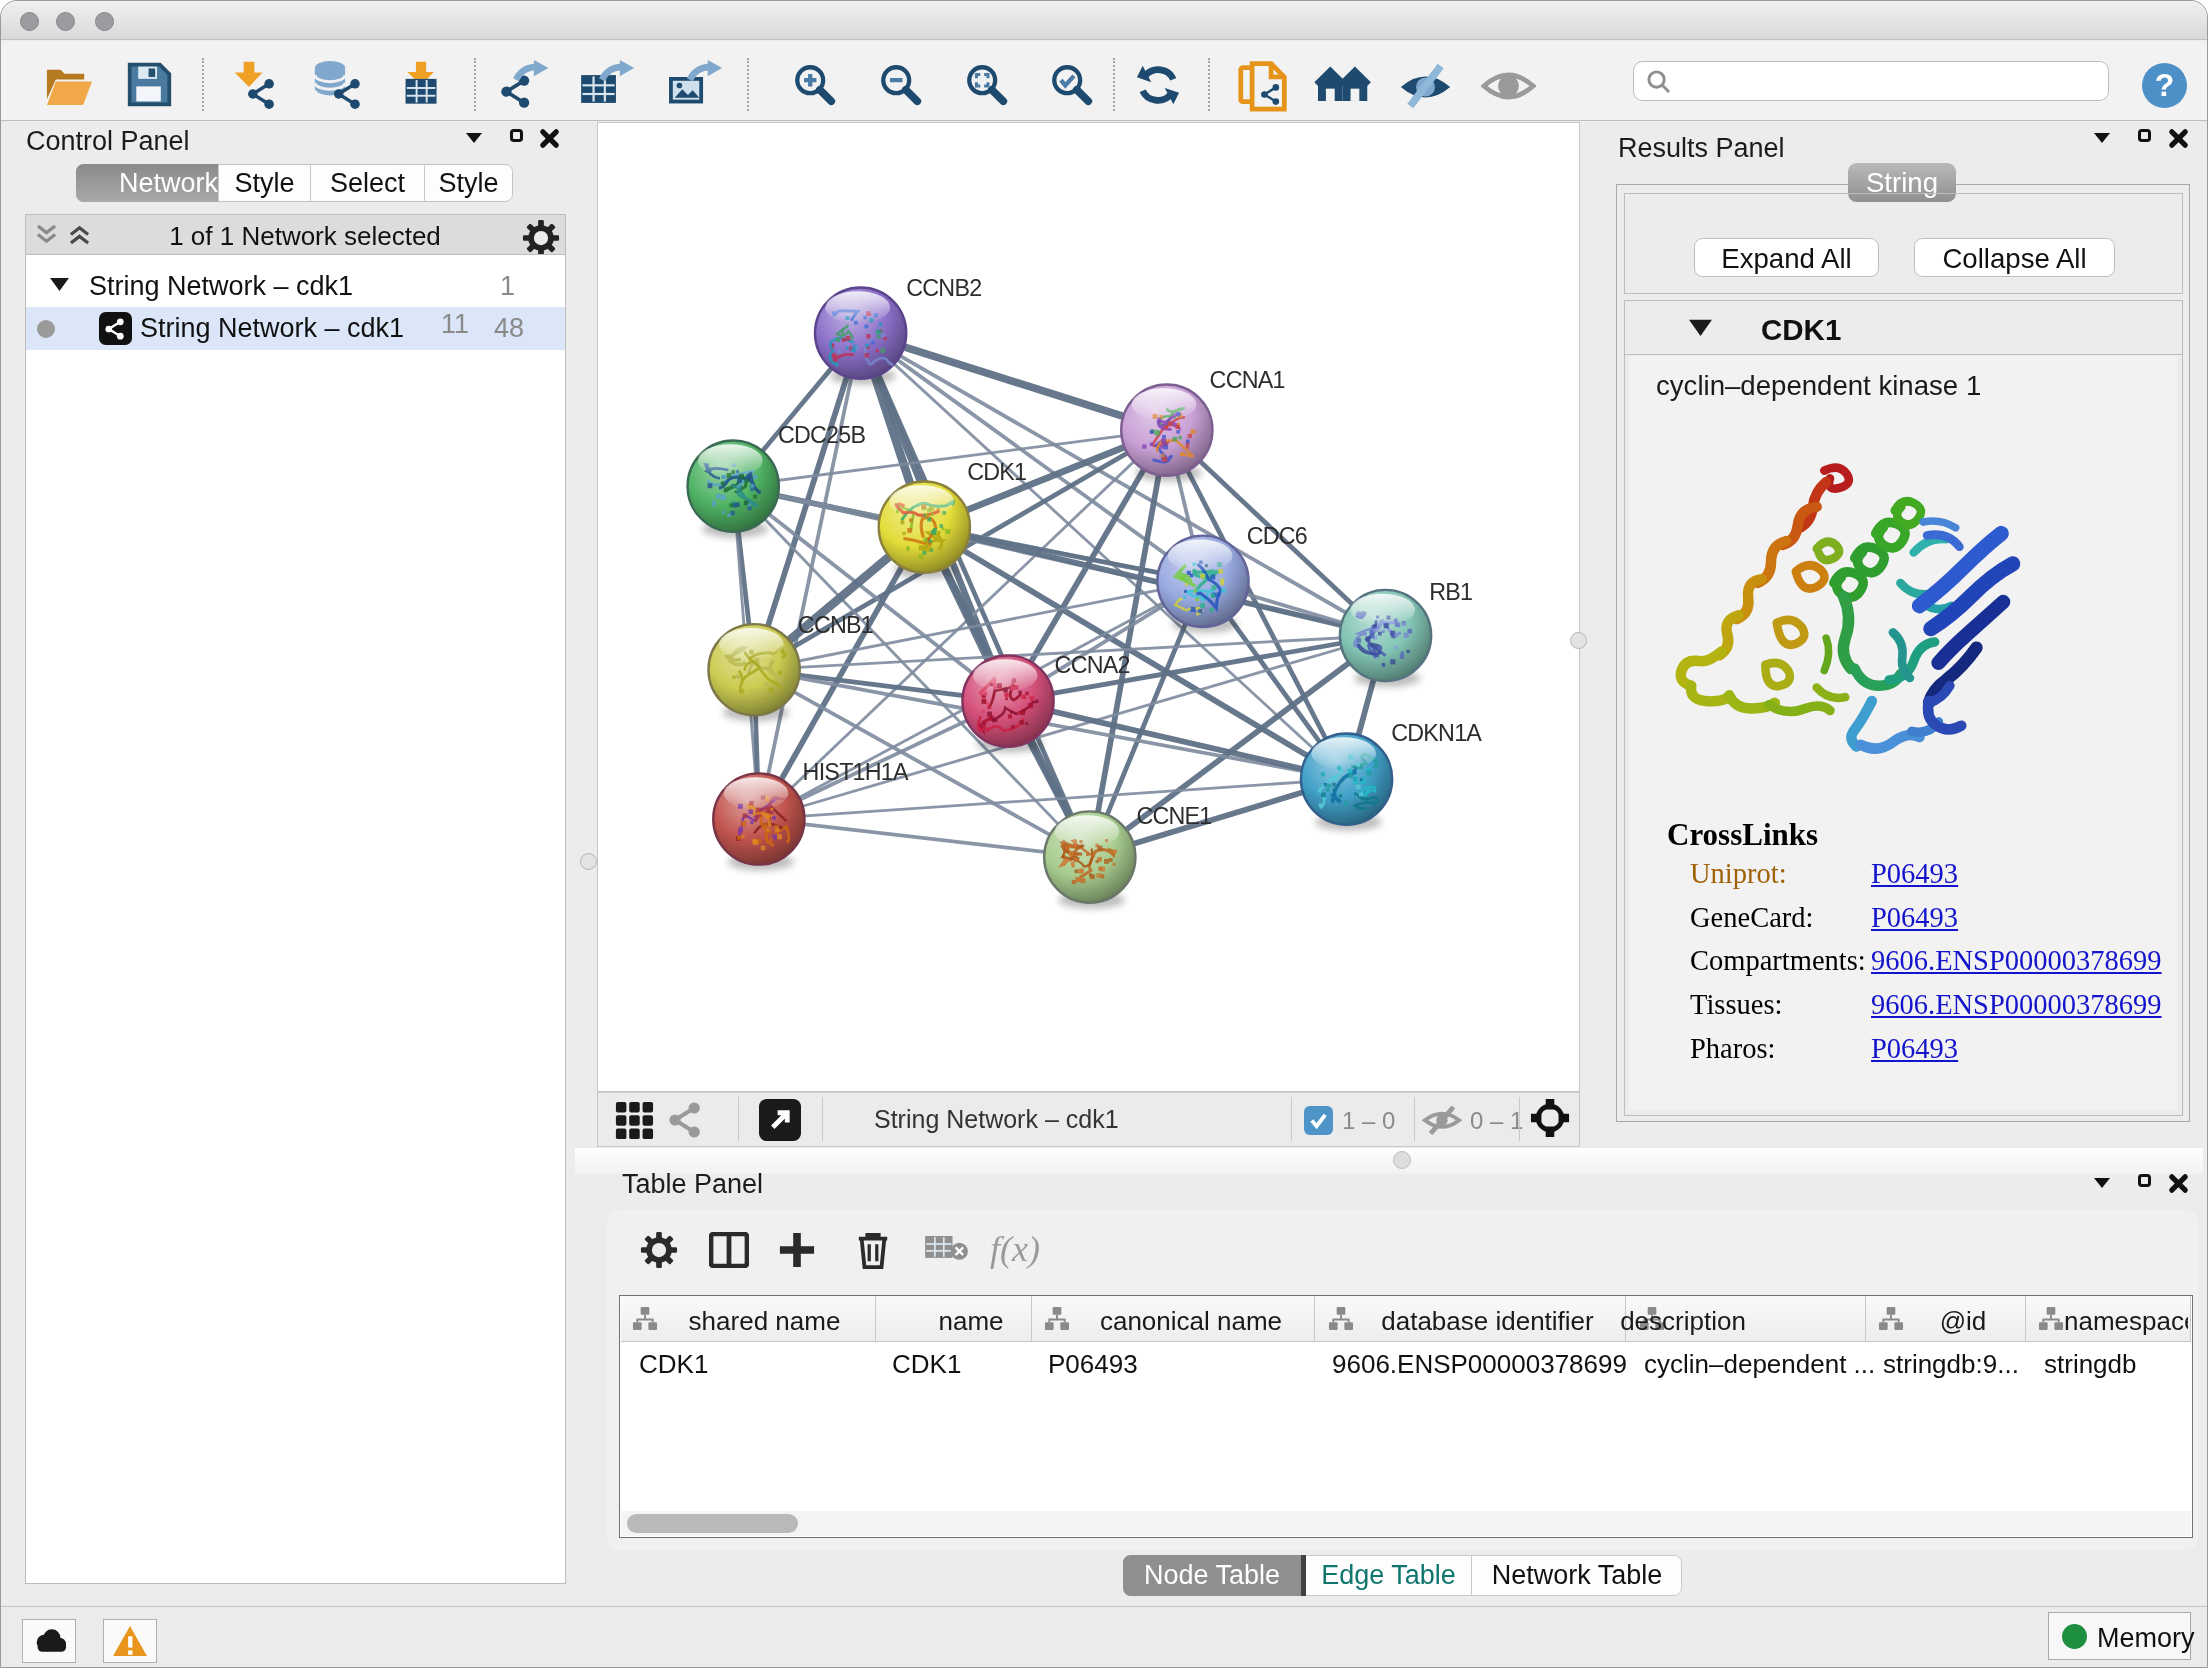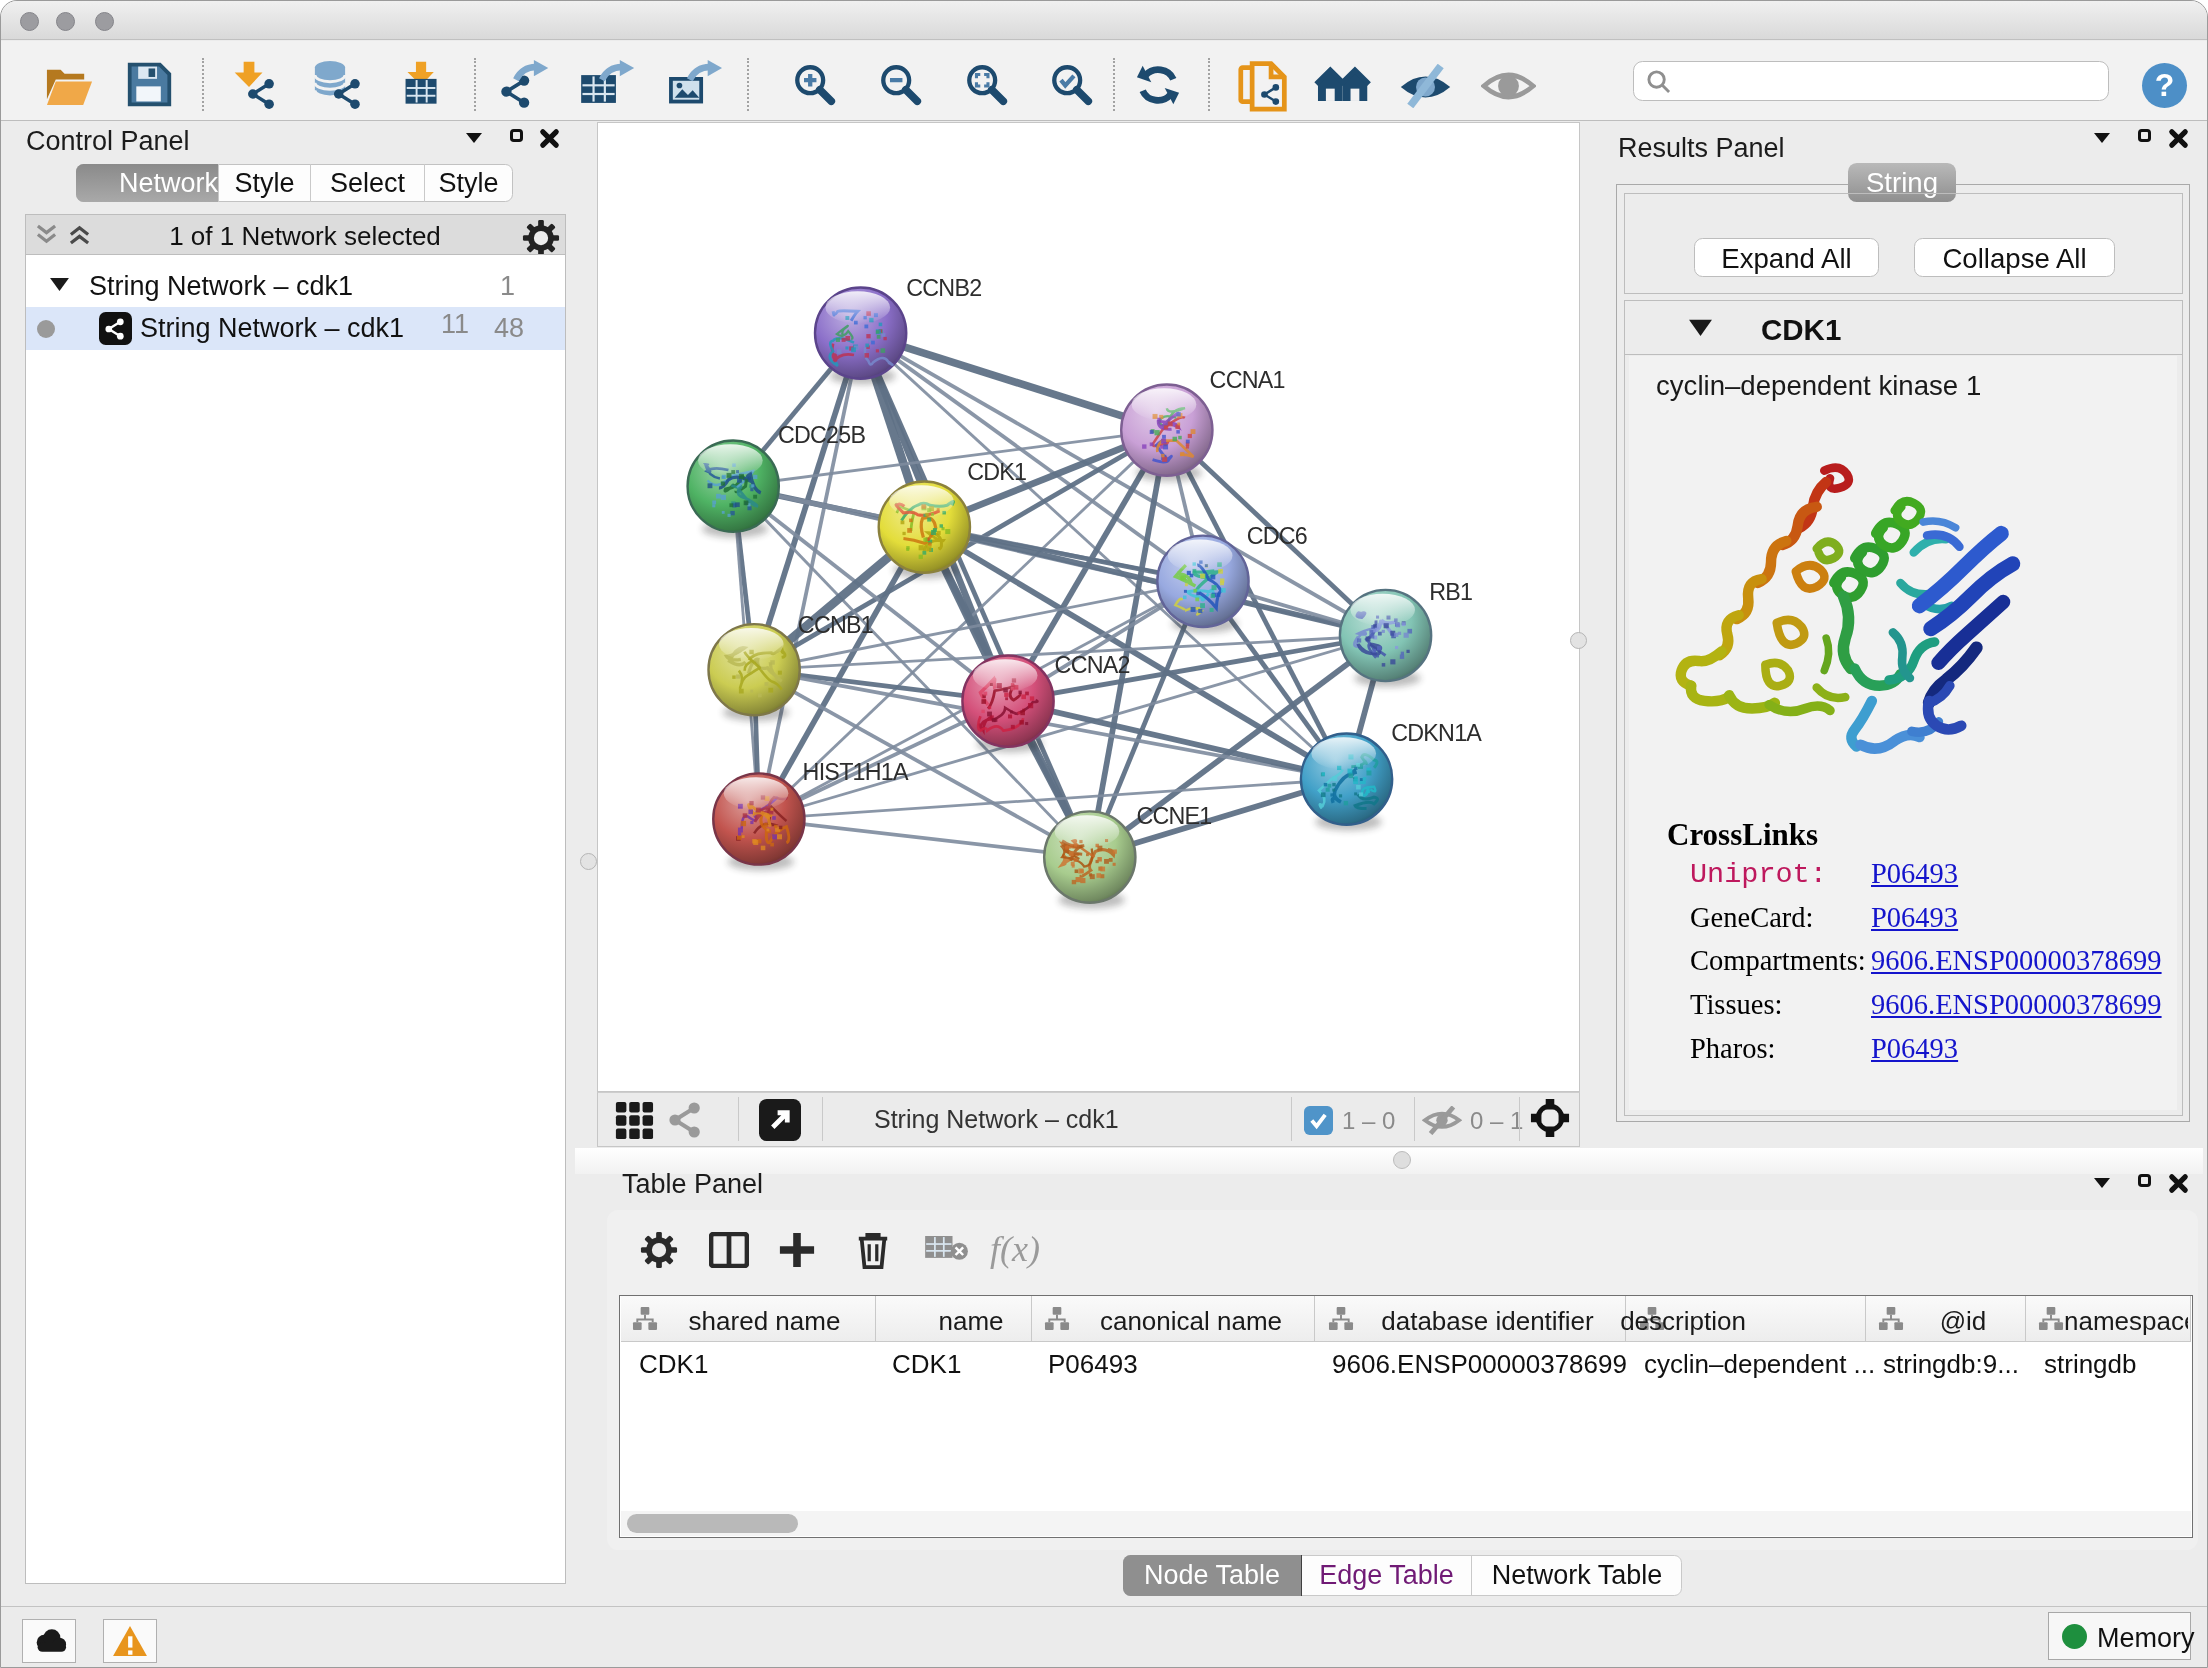--- a/index.html
+++ b/index.html
@@ -908,21 +908,21 @@
       <path d="M296,70 q-16,-10 -34,-6" fill="none" stroke="#4a86d8" stroke-width="8" stroke-linecap="round"></path>
       <path d="M128,116 q14,-12 26,-2 q10,10 -4,18 q-16,8 -22,-16" fill="none" stroke="#cc8010" stroke-width="9" stroke-linecap="round"></path>
       <path d="M108,170 q16,-8 26,4 q8,12 -6,18 q-16,6 -20,-22" fill="none" stroke="#c09a12" stroke-width="9" stroke-linecap="round"></path>
       <path d="M96,214 q16,-6 24,6 q6,12 -8,16 q-16,4 -16,-22" fill="none" stroke="#aaae14" stroke-width="9" stroke-linecap="round"></path>
       <path d="M150,238 q12,14 30,10" fill="none" stroke="#8cb018" stroke-width="9" stroke-linecap="round"></path>
       <path d="M160,186 q6,16 -2,34" fill="none" stroke="#64a61e" stroke-width="8" stroke-linecap="round"></path>
       <path d="M230,180 q12,10 10,26 q-2,14 8,22" fill="none" stroke="#23958e" stroke-width="9" stroke-linecap="round"></path>
       <path d="M290,236 q-8,14 -22,18" fill="none" stroke="#2b49b4" stroke-width="10" stroke-linecap="round"></path>
     </svg>
 <div class="abs" style="left:1666px;top:816px;font-family:'Liberation Serif',serif;font-size:31px;font-weight:700;color:#000">CrossLinks</div>
-<div class="abs" style="left:1689px;top:857px;font-family:Liberation Mono, monospace;font-size:28.5px;color:#be185d">Uniprot:</div>
+<div class="abs" style="left:1689px;top:857px;font-family:Liberation Serif, serif;font-size:28.5px;color:#a16207">Uniprot:</div>
 <div class="abs" style="left:1870px;top:857px;font-family:'Liberation Serif',serif;font-size:28.5px;color:#1414cc;text-decoration:underline">P06493</div>
 <div class="abs" style="left:1689px;top:901px;font-family:'Liberation Serif',serif;font-size:28.5px;color:#000">GeneCard:</div>
 <div class="abs" style="left:1870px;top:901px;font-family:'Liberation Serif',serif;font-size:28.5px;color:#1414cc;text-decoration:underline">P06493</div>
 <div class="abs" style="left:1689px;top:944px;font-family:'Liberation Serif',serif;font-size:28.5px;color:#000">Compartments:</div>
 <div class="abs" style="left:1870px;top:944px;font-family:'Liberation Serif',serif;font-size:28.5px;color:#1414cc;text-decoration:underline">9606.ENSP00000378699</div>
 <div class="abs" style="left:1689px;top:988px;font-family:'Liberation Serif',serif;font-size:28.5px;color:#000">Tissues:</div>
 <div class="abs" style="left:1870px;top:988px;font-family:'Liberation Serif',serif;font-size:28.5px;color:#1414cc;text-decoration:underline">9606.ENSP00000378699</div>
 <div class="abs" style="left:1689px;top:1032px;font-family:'Liberation Serif',serif;font-size:28.5px;color:#000">Pharos:</div>
 <div class="abs" style="left:1870px;top:1032px;font-family:'Liberation Serif',serif;font-size:28.5px;color:#1414cc;text-decoration:underline">P06493</div>
 <div class="abs ptitle" style="left:621px;top:1168px">Table Panel</div>
@@ -1036,21 +1036,21 @@
 <div class="abs" style="left:891px;top:1348px;font-size:26px;color:#111;white-space:nowrap">CDK1</div>
 <div class="abs" style="left:1047px;top:1348px;font-size:26px;color:#111;white-space:nowrap">P06493</div>
 <div class="abs" style="left:1331px;top:1348px;font-size:26px;color:#111;white-space:nowrap">9606.ENSP00000378699</div>
 <div class="abs" style="left:1643px;top:1348px;font-size:26px;color:#111;white-space:nowrap">cyclin–dependent ...</div>
 <div class="abs" style="left:1882px;top:1348px;font-size:26px;color:#111;white-space:nowrap">stringdb:9...</div>
 <div class="abs" style="left:2043px;top:1348px;font-size:26px;color:#111;white-space:nowrap">stringdb</div>
 <div class="abs" style="left:620px;top:1510px;width:1570px;height:25px;background:#f4f4f4"></div>
 <div class="abs" style="left:626px;top:1513px;width:171px;height:19px;background:#b9b9b9;border-radius:9.5px"></div>
 <div class="abs" style="left:1122px;top:1554px;width:559px;height:41px;background:#fdfdfd;border:1px solid #c9c9c9;border-radius:7.6px"></div>
 <div class="abs" style="left:1122px;top:1554px;width:178px;height:41px;background:#8f8f8f;border-radius:7.6px 0 0 7.6px;color:#fff;font-size:27px;text-align:center;line-height:41px">Node Table</div>
-<div class="abs" style="left:1300px;top:1554px;width:170px;height:41px;border-left:1px solid #404040;color:#701a75;font-size:27px;text-align:center;line-height:41px">Edge Table</div>
+<div class="abs" style="left:1300px;top:1554px;width:170px;height:41px;border-left:5px solid #404040;color:#0f766e;font-size:27px;text-align:center;line-height:41px">Edge Table</div>
 <div class="abs" style="left:1470px;top:1554px;width:211px;height:41px;border-left:1px solid #c9c9c9;color:#111;font-size:27px;text-align:center;line-height:41px">Network Table</div>
 <div class="abs" style="left:0;top:1605px;width:2208px;height:63px;background:#ebebeb;border-top:1px solid #c3c3c3"></div>
 <div class="abs" style="left:21px;top:1618px;width:54px;height:44px;background:#fafafa;border:1.9px solid #b0b0b0"></div>
 <svg style="position:absolute;left:30px;top:1626px" width="36" height="27" viewBox="0 0 38 28">
       <g fill="#1a1a1a">
         <circle cx="14" cy="16" r="8"></circle>
         <circle cx="22" cy="11" r="9"></circle>
         <circle cx="30" cy="18" r="7"></circle>
         <rect x="7" y="16" width="30" height="10" rx="5"></rect>
       </g>

